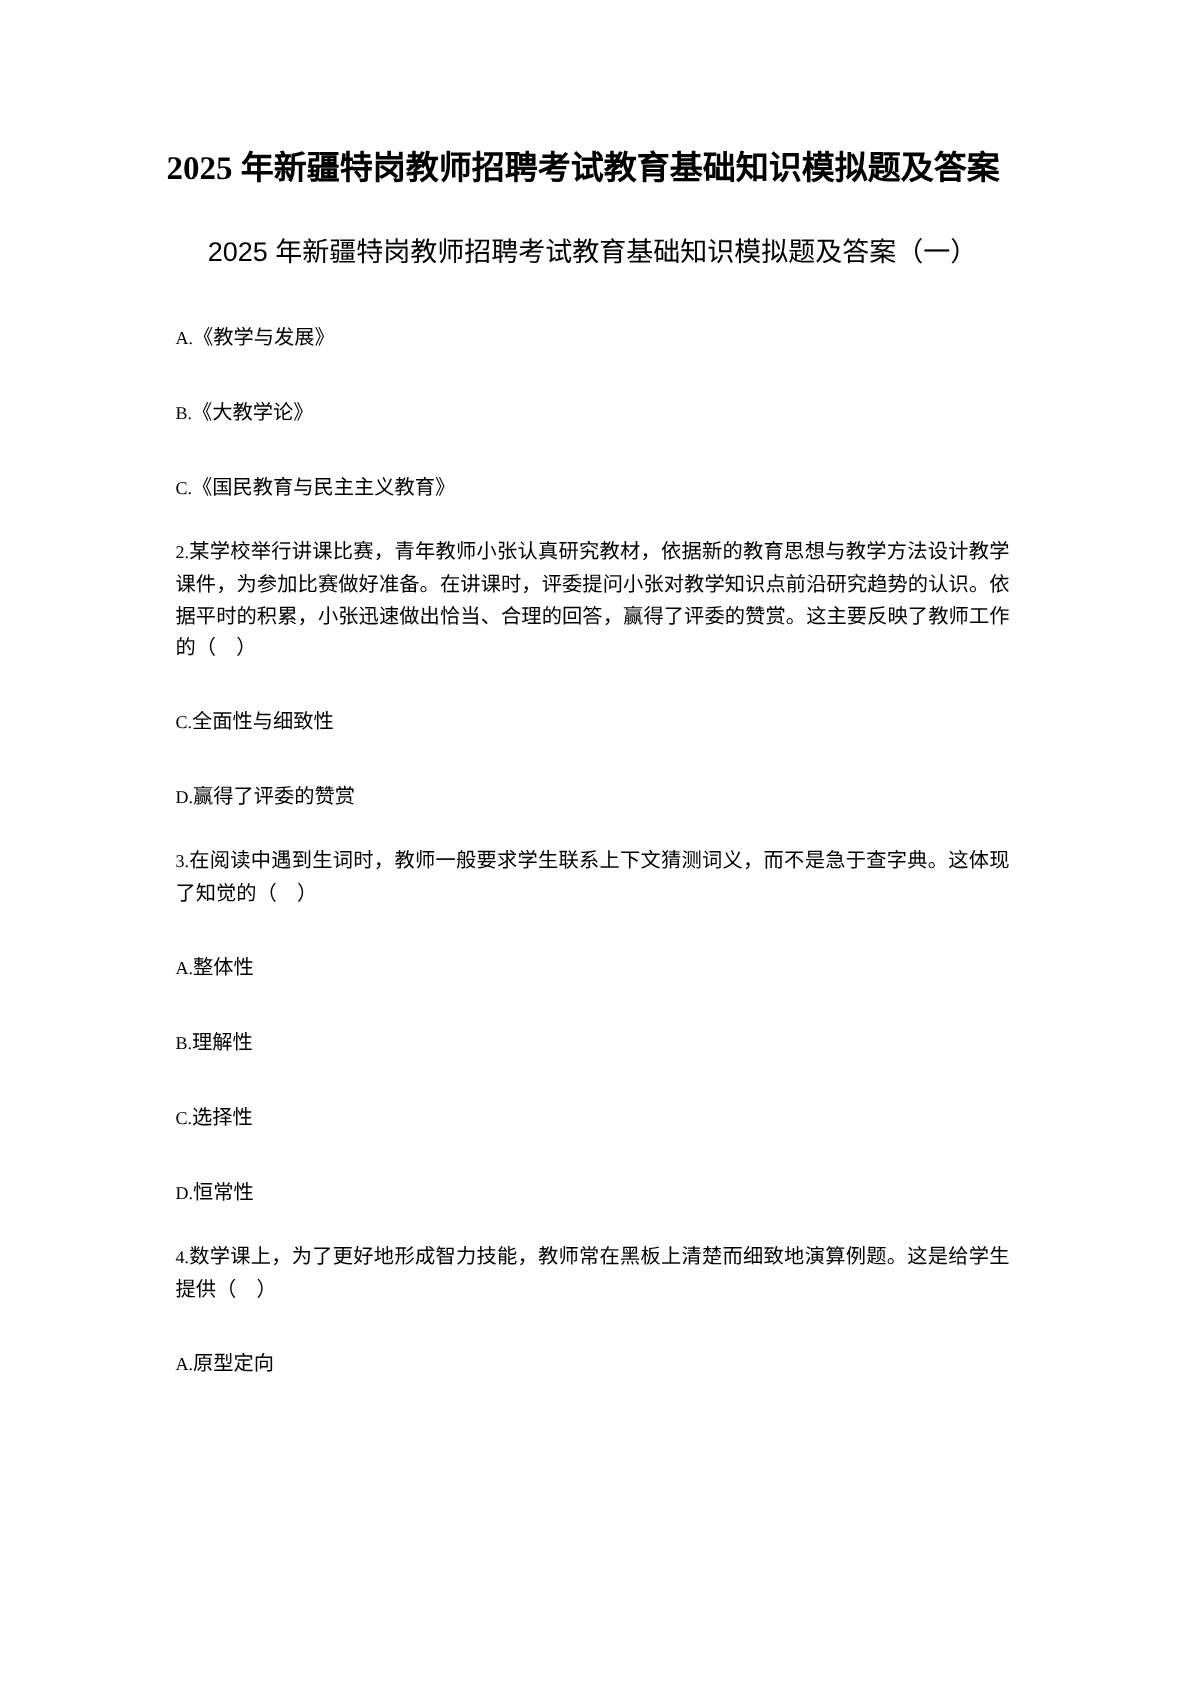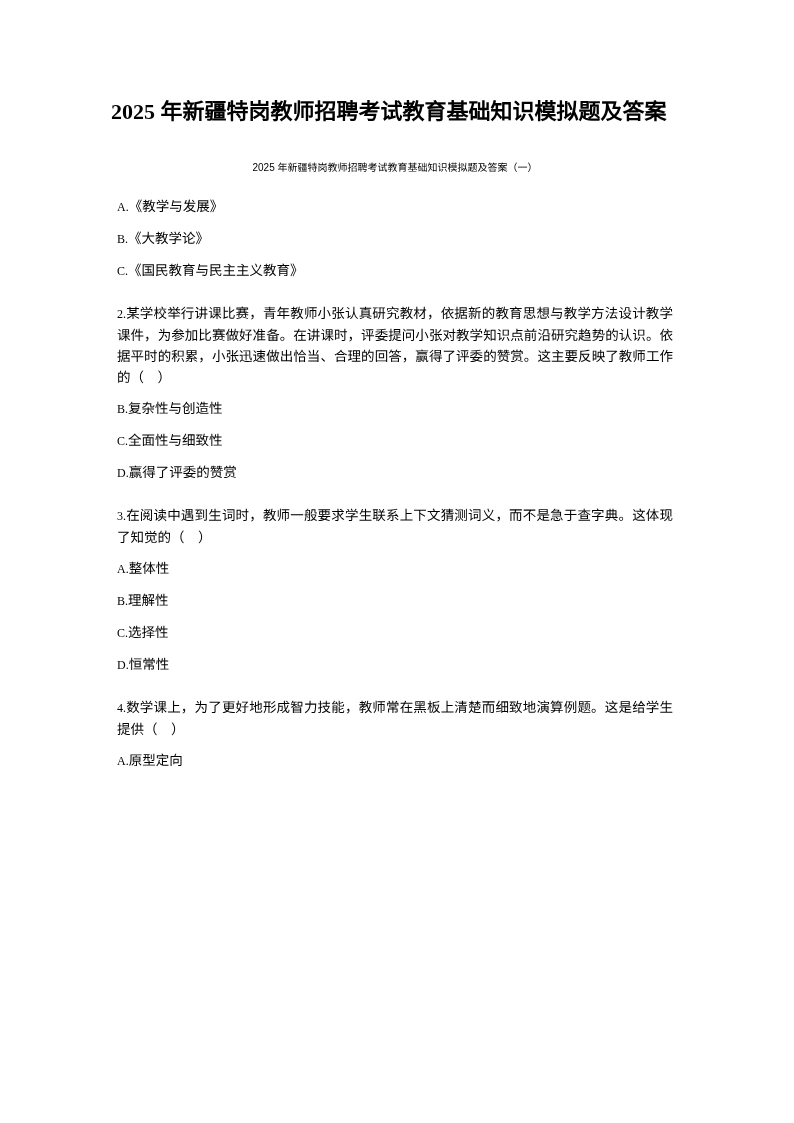--- a/index.html
+++ b/index.html
@@ -40,21 +40,21 @@
     white-space: nowrap;
     color: #000000;
   }
   .doc-subtitle {
     position: absolute;
     left: 117px;
     top: 159px;
     width: 556px;
     text-align: center;
     font-family: "Liberation Sans", "DejaVu Sans", sans-serif;
-    font-size: 10px;
+    font-size: 18px;
     font-weight: normal;
     line-height: 18px;
     color: #000000;
   }
   .content {
     position: absolute;
     left: 117px;
     top: 186px;
     width: 556px;
   }
@@ -68,21 +68,21 @@
     font-size: 13.5px;
     line-height: 21px;
     margin: 21px 0 0 0;
     text-align: justify;
     text-justify: inter-ideograph;
     letter-spacing: 0px;
   }
   .option {
     font-size: 13.5px;
     line-height: 21px;
-    margin: 10px 0 0 0;
+    margin: 28px 0 0 0;
     letter-spacing: 0px;
   }
   .lead {
     font-family: "Liberation Serif", "DejaVu Serif", serif;
     font-size: 12px;
   }
   .opt-letter {
     font-family: "Liberation Serif", "DejaVu Serif", serif;
     font-size: 12px;
   }
@@ -97,21 +97,20 @@
   <div class="doc-subtitle">2025 年新疆特岗教师招聘考试教育基础知识模拟题及答案（一）</div>
 
   <div class="content">
 
 
     <p class="option"><span class="opt-letter">A.</span><span>《教学与发展》</span></p>
     <p class="option"><span class="opt-letter">B.</span><span>《大教学论》</span></p>
     <p class="option"><span class="opt-letter">C.</span><span>《国民教育与民主主义教育》</span></p>
 
     <p class="question"><span class="lead">2.</span><span>某学校举行讲课比赛，青年教师小张认真研究教材，依据新的教育思想与教学方法设计教学课件，为参加比赛做好准备。在讲课时，评委提问小张对教学知识点前沿研究趋势的认识。依据平时的积累，小张迅速做出恰当、合理的回答，赢得了评委的赞赏。这主要反映了教师工作的（　）</span></p>
-    <p class="option"><span class="opt-letter">B.</span><span>复杂性与创造性</span></p>
     <p class="option"><span class="opt-letter">C.</span><span>全面性与细致性</span></p>
     <p class="option"><span class="opt-letter">D.</span><span>赢得了评委的赞赏</span></p>
 
     <p class="question"><span class="lead">3.</span><span>在阅读中遇到生词时，教师一般要求学生联系上下文猜测词义，而不是急于查字典。这体现了知觉的（　）</span></p>
     <p class="option"><span class="opt-letter">A.</span><span>整体性</span></p>
     <p class="option"><span class="opt-letter">B.</span><span>理解性</span></p>
     <p class="option"><span class="opt-letter">C.</span><span>选择性</span></p>
     <p class="option"><span class="opt-letter">D.</span><span>恒常性</span></p>
 
     <p class="question"><span class="lead">4.</span><span>数学课上，为了更好地形成智力技能，教师常在黑板上清楚而细致地演算例题。这是给学生提供（　）</span></p>

